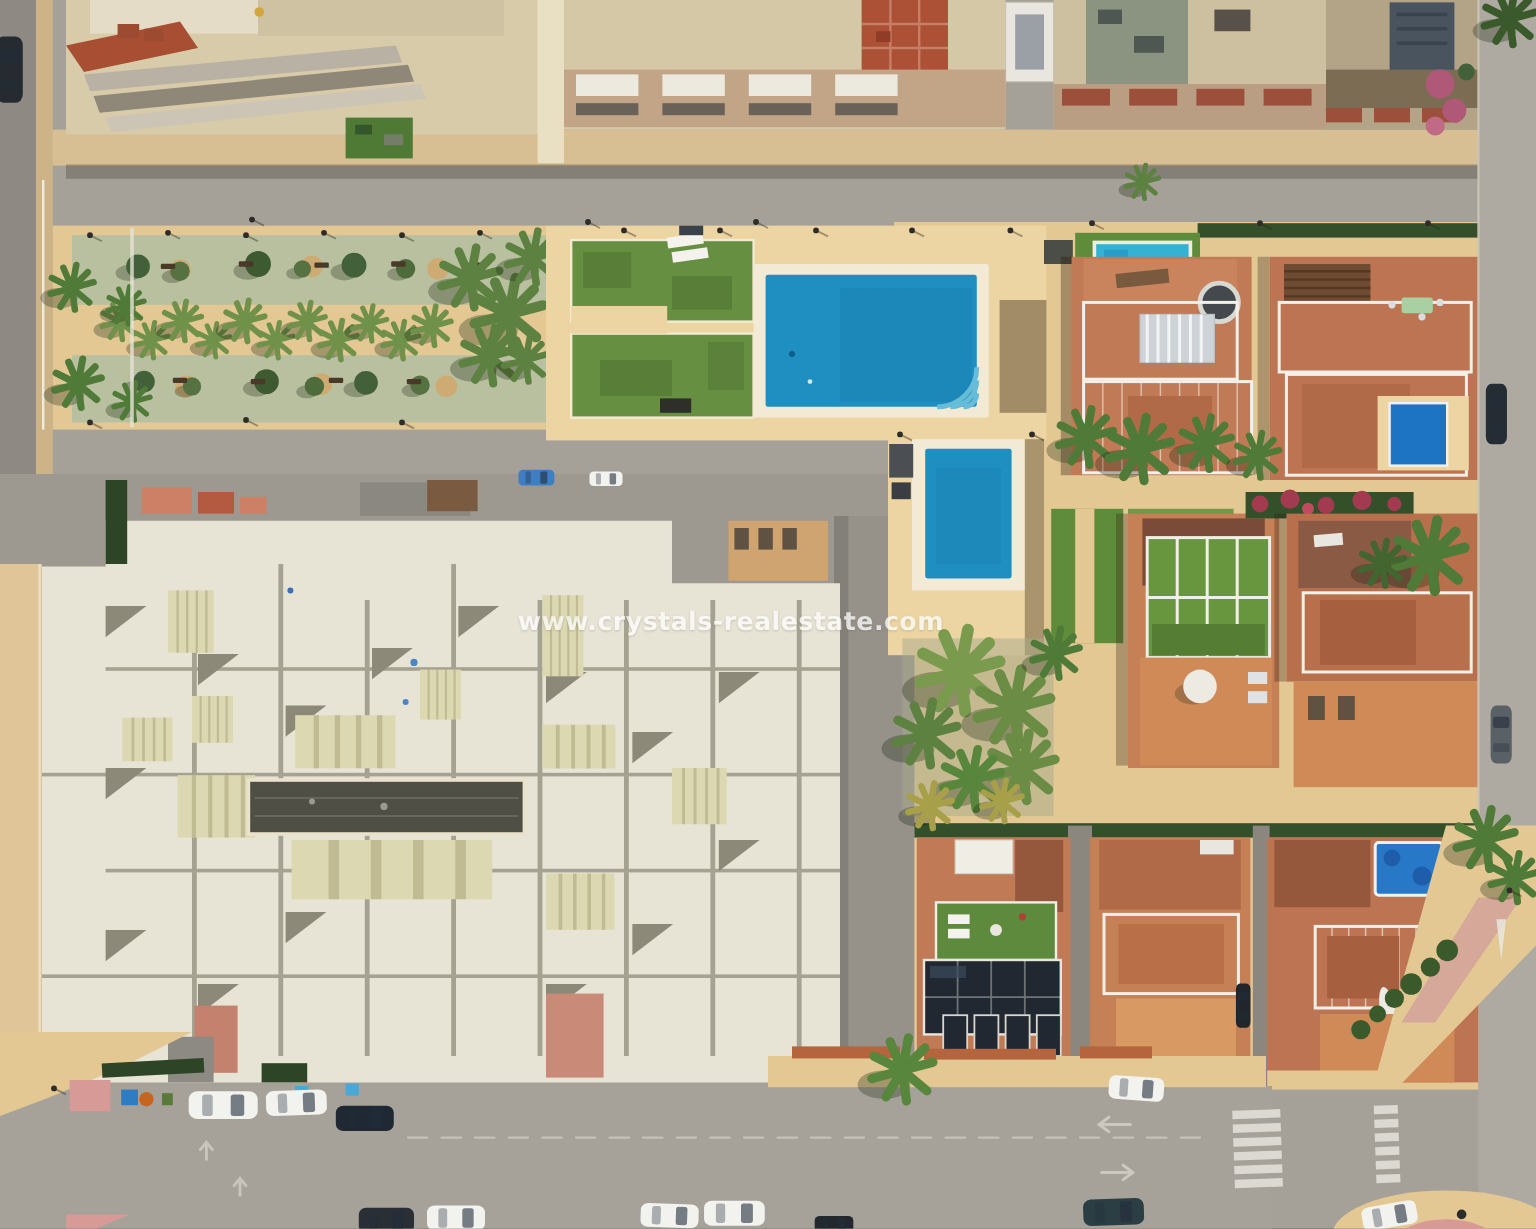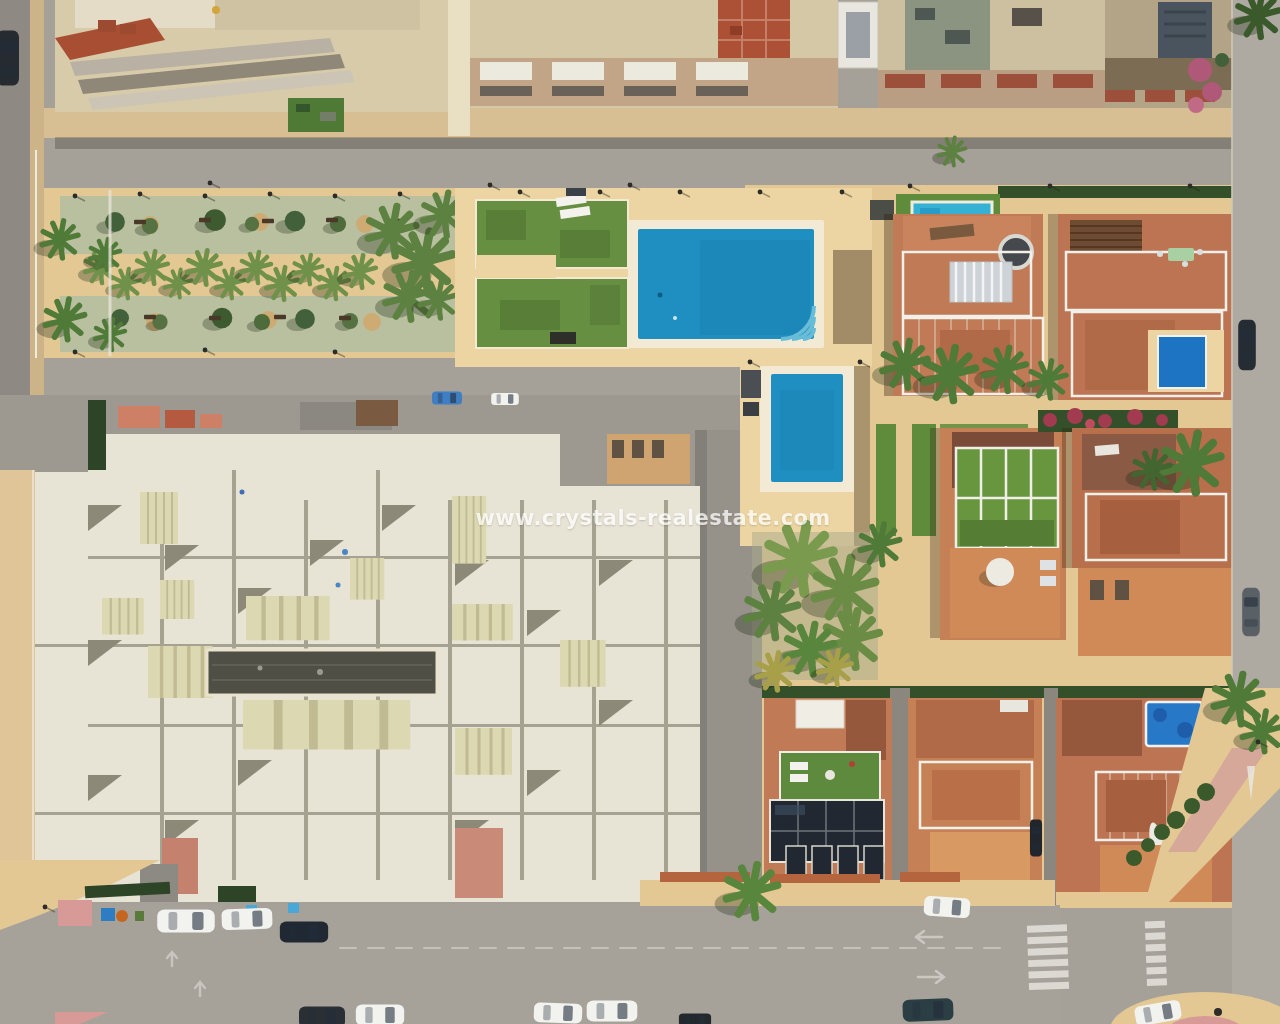--- a/index.html
+++ b/index.html
@@ -1,19 +1,19 @@
 <!DOCTYPE html>
 <html style="--asphalt: #a5a199; --asphalt-dark: #8e8a83; --sand: #e3c894; --deck: #ecd5a2; --apron: #f3ead6; --pool-blue: #1f8fc1; --pool-steps: #67bcd8; --pool-cover: #35b1d4; --small-pool: #1c74c2; --lawn: #678f41; --turf: #5f8c3a; --park-green: #b8c0a0; --palm: #70914a; --tree-dark: #42613a; --hedge: #33502a; --roof-cream: #e7e3d5; --roof-beige: #d8cbaa; --terracotta: #c07a55; --terracotta-dark: #9b5f43; --tile-red: #ad5136; --brown-roof: #7b4b3a; --slate: #49545e; --bougainvillea: #b05878; --solar: #222831; --car-white: #f2f2ef; --car-dark: #252b31; --pink-pavement: #d2a29a; --marking: #e9e7e1; --watermark-color: #ffffff;"><head>
 <meta charset="utf-8">
 <style>
   html,body{margin:0;padding:0;background:#222;}
   .stage{position:relative;width:1280px;height:1024px;overflow:hidden;
          font-family:"DejaVu Sans","Liberation Sans",sans-serif;background:var(--asphalt);}
   .stage svg{position:absolute;inset:0;display:block;}
-  .wm{position:absolute;left:653px;top:518px;transform:translate(-50%,-50%);
+  .wm{position:absolute;left:609px;top:518px;transform:translate(-50%,-50%);
       color:var(--watermark-color);opacity:.74;font-size:21px;font-weight:bold;
       letter-spacing:.4px;white-space:nowrap;text-shadow:0 1px 2px rgba(90,80,60,.35);
       pointer-events:none;}
   .rail{fill:none;stroke:#f2f0e8;stroke-width:2.5;}
   .mark{stroke:var(--marking);fill:none;stroke-linecap:round;}
 </style>
 </head>
 <body>
 
 <div class="stage">

